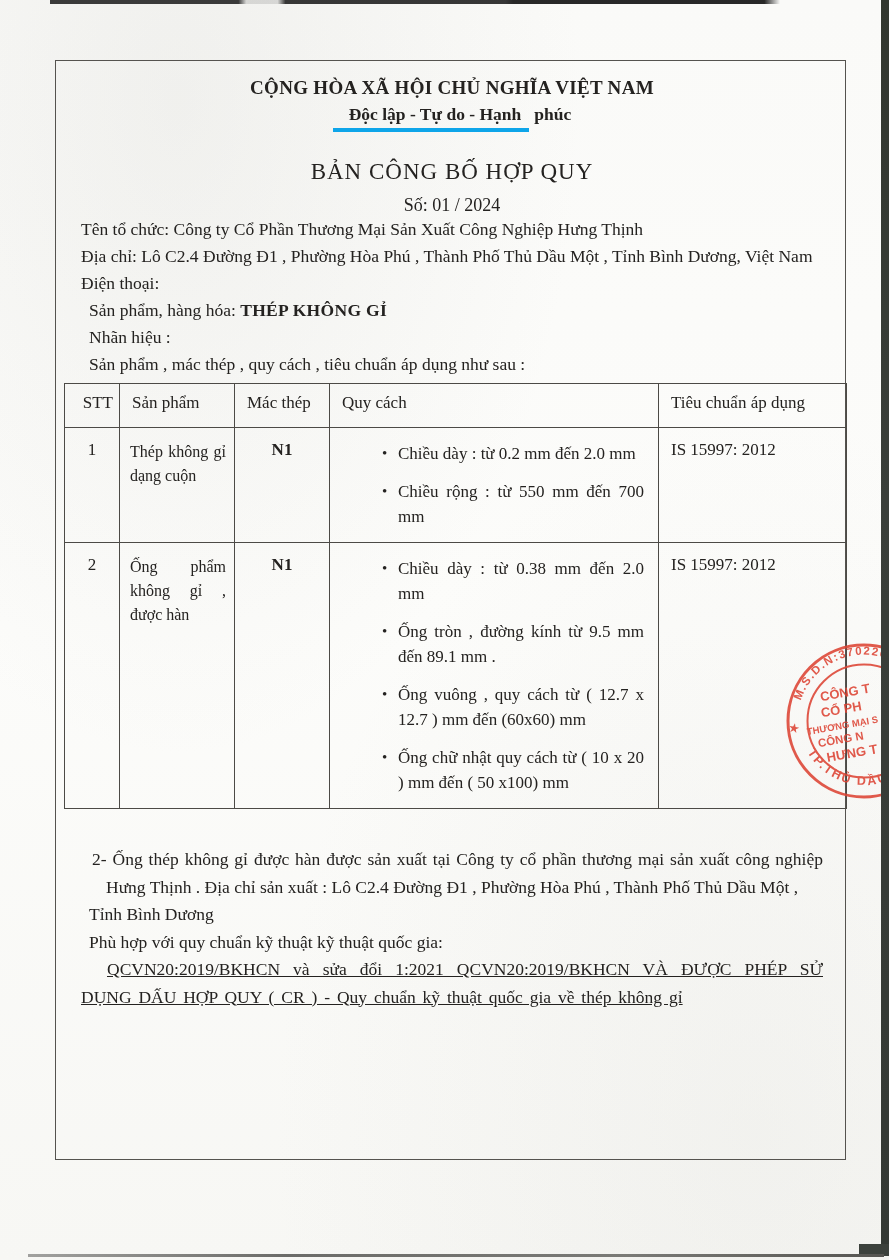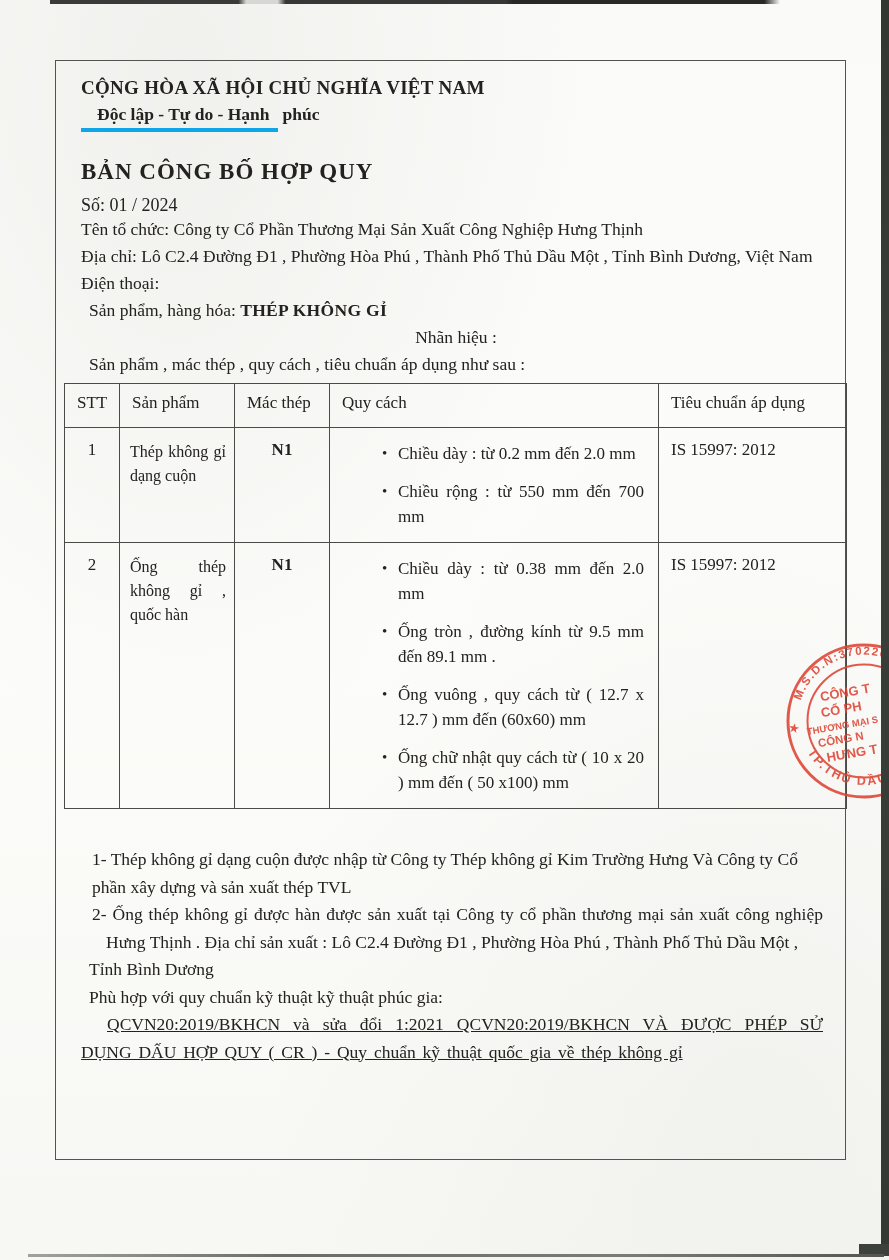--- a/index.html
+++ b/index.html
@@ -35,48 +35,48 @@
     background:linear-gradient(90deg, rgba(90,90,88,.55), #6b6b68 30%, #7a7a76 70%, #555450 100%);
   }
 
   
   .doc-box {
     position:absolute; left:55px; top:60px; width:791px; height:1100px;
     border:1.6px solid #55534f; box-sizing:border-box;
     padding:0 22px 0 25px; z-index:5;
   }
 
-  .center { text-align:left; }
+  .center { text-align:center; }
   .motto1 { margin:16px 0 0 0; font-size:19px; font-weight:bold; letter-spacing:.3px; }
   .motto2 { margin:5px 0 0 0; font-size:17.5px; font-weight:bold; }
   .motto2 .ul { display:inline-block; border-bottom:4px solid #0ea5e9; padding:0 8px 3px 16px; }
   .motto2 .tail { padding-left:5px; }
-  .doc-title { margin:27px 0 0 0; font-size:23px; font-weight:bold; letter-spacing:1px; }
+  .doc-title { margin:27px 0 0 0; font-size:23px; font-weight:normal; letter-spacing:1px; }
   .doc-number { margin:10px 0 0 0; font-size:18px; }
 
   p.body-line { margin:0; font-size:17.5px; line-height:27px; }
   .org-line      { margin-top:13px; }
   .address-line  { }
   .phone-line    { margin-top:7px; }
   .indent1       { padding-left:8px; }
   .product-line  { margin-top:7px; }
   .product-line b { letter-spacing:.3px; }
-  .brand-line    { margin-top:5px;text-align:center; }
+  .brand-line    { margin-top:5px; }
   .intro-line    { margin-top:5px; }
 
   table.spec {
     border-collapse:collapse; table-layout:fixed;
     width:782px; margin-left:-17px; margin-top:5px;
   }
   .spec th, .spec td {
     border:1.2px solid #4c4a46; vertical-align:top;
     font-weight:normal; box-sizing:border-box;
   }
   .spec thead th { height:44px; font-size:17px; text-align:left; padding:9px 6px 6px 12px; }
-  .spec thead th.h-stt { text-align:left; }
+  .spec thead th.h-stt { text-align:right; }
   .col-stt{width:55px;} .col-sp{width:115px;} .col-mt{width:95px;} .col-qc{width:329px;} .col-tc{width:188px;}
 
   .spec tbody tr.r1 td { height:95px; }
   .spec tbody tr.r2 td { height:236px; }
   td.c-stt { text-align:center; font-size:17px; padding-top:12px; }
   td.c-sp  { font-size:16px; line-height:24px; padding:12px 8px 0 10px; text-align:justify; }
   td.c-mt  { text-align:center; font-size:17px; padding-top:12px;font-weight:bold; }
   td.c-qc  { padding:10px 14px 0 20px; }
   td.c-tc  { font-size:17px; padding:12px 6px 0 12px; }
 
@@ -153,21 +153,21 @@
             </div>
             <div class="qc-item">
               <span class="dot">•</span>
               <span class="qc-text">Chiều rộng : từ 550 mm đến 700 mm</span>
             </div>
           </td>
           <td class="c-tc">IS 15997: 2012</td>
         </tr>
         <tr class="r2">
           <td class="c-stt">2</td>
-          <td class="c-sp">Ống thép không gỉ , quốc hàn</td>
+          <td class="c-sp">Ống phẩm không gỉ , được hàn</td>
           <td class="c-mt">N1</td>
           <td class="c-qc">
             <div class="qc-item">
               <span class="dot">•</span>
               <span class="qc-text">Chiều dày : từ 0.38 mm đến 2.0 mm</span>
             </div>
             <div class="qc-item">
               <span class="dot">•</span>
               <span class="qc-text">Ống tròn , đường kính từ 9.5 mm đến 89.1 mm .</span>
             </div>
@@ -179,24 +179,23 @@
               <span class="dot">•</span>
               <span class="qc-text">Ống chữ nhật quy cách từ ( 10 x 20 ) mm đến ( 50 x100) mm</span>
             </div>
           </td>
           <td class="c-tc">IS 15997: 2012</td>
         </tr>
       </tbody>
   </table>
 
   <div class="notes">
-    <p class="note-1">1- Thép không gỉ dạng cuộn được nhập từ Công ty Thép không gỉ Kim Trường Hưng Và Công ty Cổ phần xây dựng và sản xuất thép TVL</p>
     <p class="note-2">2- Ống thép không gỉ được hàn được sản xuất tại Công ty cổ phần thương mại sản xuất công nghiệp Hưng Thịnh . Địa chỉ sản xuất : Lô C2.4 Đường Đ1 , Phường Hòa Phú , Thành Phố Thủ Dầu Một ,</p>
     <p class="note-3">Tỉnh Bình Dương</p>
-    <p class="note-4">Phù hợp với quy chuẩn kỹ thuật kỹ thuật phúc gia:</p>
+    <p class="note-4">Phù hợp với quy chuẩn kỹ thuật kỹ thuật quốc gia:</p>
     <p class="note-5">QCVN20:2019/BKHCN và sửa đổi 1:2021 QCVN20:2019/BKHCN VÀ ĐƯỢC PHÉP SỬ DỤNG DẤU HỢP QUY ( CR ) -  Quy chuẩn kỹ thuật quốc gia về thép không gỉ</p>
   </div>
 
 </div>
 
 <svg class="stamp" viewBox="0 0 170 170" aria-hidden="true">
   <defs>
     <path id="arcTop" d="M 20.8,67.8 A 66.5,66.5 0 0 1 149.2,67.8"></path>
     <path id="arcBottom" d="M 25.0,109.0 A 65,65 0 0 0 145.0,109.0"></path>
   </defs>

